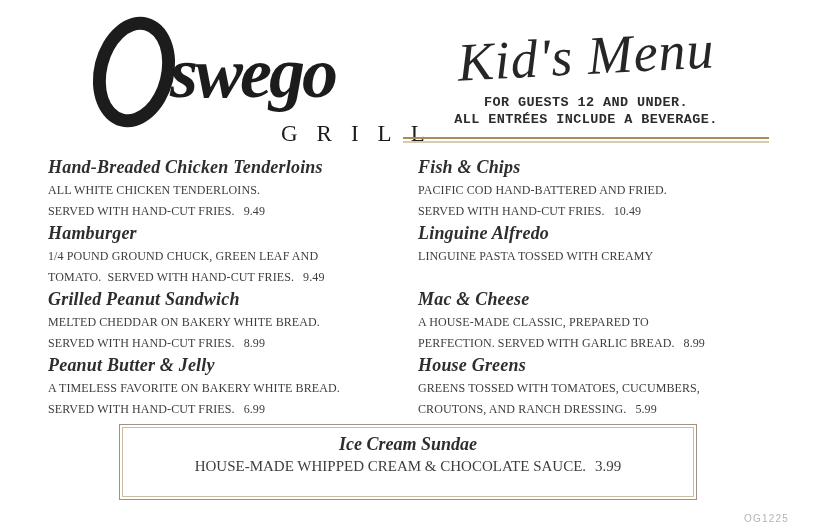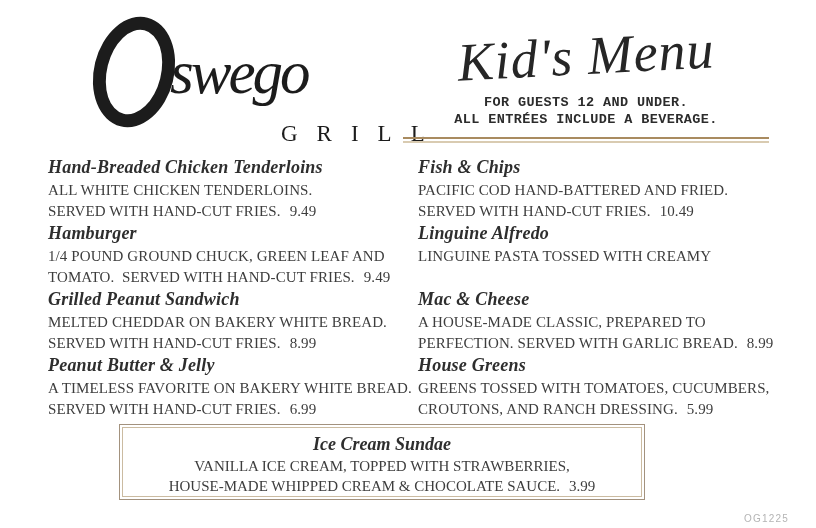--- a/index.html
+++ b/index.html
@@ -12,21 +12,21 @@
 
   
   .brand { position: absolute; left: 94px; top: 12px; width: 290px; height: 130px; }
   .brand-o {
     position: absolute; left: 0; top: 4px; width: 80px; height: 112px;
     border: 13px solid #1c1c1c; border-radius: 50%;
     transform: rotate(14deg);
   }
   .brand-rest {
     position: absolute; left: 76px; top: 22px;
-    font-style: italic; font-weight: 400; font-size: 61px; line-height: 78px;
+    font-style: italic; font-weight: 700; font-size: 72px; line-height: 78px;
     letter-spacing: -3px; color: #1c1c1c; white-space: nowrap;
   }
   .brand-grill {
     position: absolute; left: 187px; top: 109px;
     font-weight: 400; font-size: 23px; letter-spacing: 19px;
     color: #1c1c1c; white-space: nowrap;
   }
 
   
   .header-right { position: absolute; left: 403px; top: 18px; width: 366px; text-align: center; }
@@ -48,28 +48,28 @@
   .menu {
     position: absolute; left: 48px; top: 156px; width: 740px;
     display: grid; grid-template-columns: 370px 354px;
   }
   .item { height: 66px; }
   .item-name {
     font-style: italic; font-weight: 700; font-size: 18px; line-height: 22px;
     color: #2e2e2e; margin-bottom: 2px; white-space: pre; letter-spacing: 0.2px;
   }
   .item-line {
-    font-size: 15px; line-height: 21px; color: #3d3d3d;
+    font-size: 12px; line-height: 21px; color: #3d3d3d;
     white-space: pre; letter-spacing: 0.1px;
   }
   .price { margin-left: 9px; }
 
   
   .sundae {
-    position: absolute; left: 119px; top: 424px; width: 526px; height: 76px;
+    position: absolute; left: 119px; top: 424px; width: 578px; height: 76px;
     border: 1px solid #a3927e; padding: 2px;
   }
   .sundae-inner {
     border: 1px solid #cbbba1; height: 100%;
     text-align: center; padding-top: 5px;
   }
   .sundae-name {
     font-style: italic; font-weight: 700; font-size: 18px; line-height: 23px;
     color: #2e2e2e;
   }
@@ -144,20 +144,19 @@
         <div class="item-name">House Greens</div>
         <div class="item-line"><span>GREENS TOSSED WITH TOMATOES, CUCUMBERS,</span></div>
         <div class="item-line"><span>CROUTONS, AND RANCH DRESSING.</span><span class="price">5.99</span></div>
       </div>
     </div>
   </div>
 
   <div class="sundae">
     <div class="sundae-inner">
       <div class="sundae-name">Ice Cream Sundae</div>
-      <div class="sundae-line"><span>VANILLA ICE CREAM, TOPPED WITH STRAWBERRIES,</span></div>
       <div class="sundae-line"><span>HOUSE-MADE WHIPPED CREAM &amp; CHOCOLATE SAUCE.</span><span class="price">3.99</span></div>
     </div>
   </div>
 
   <div class="doc-code">OG1225</div>
 
 </div>
 
 </body></html>

